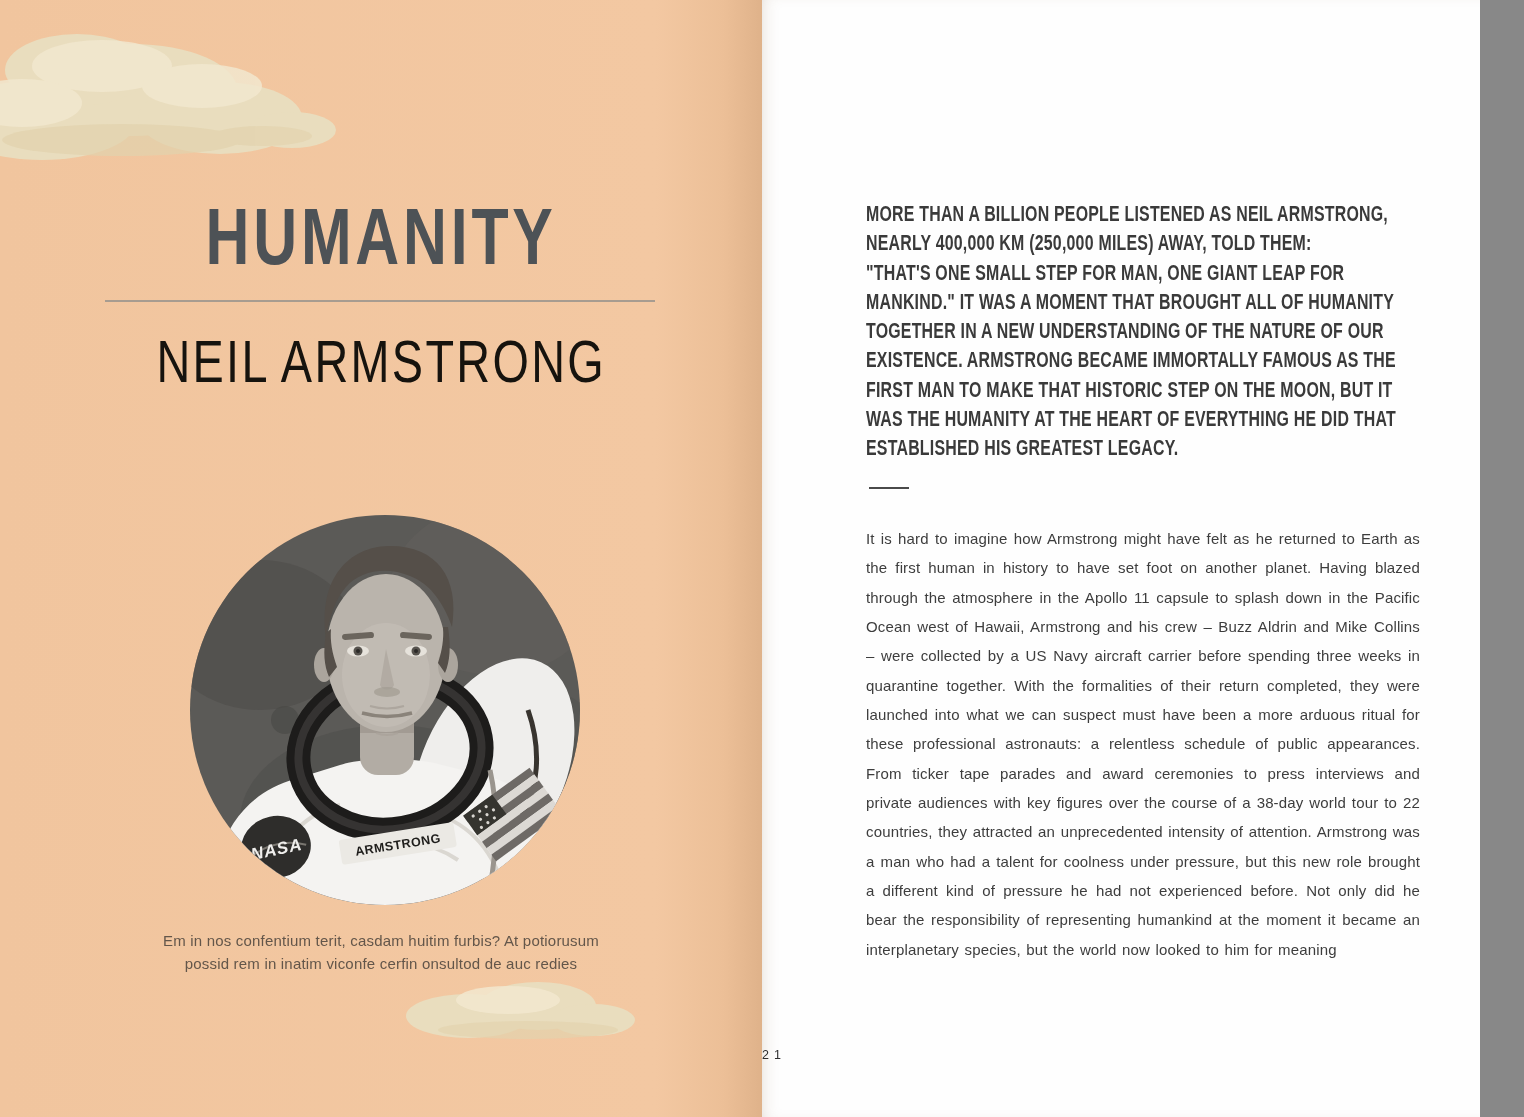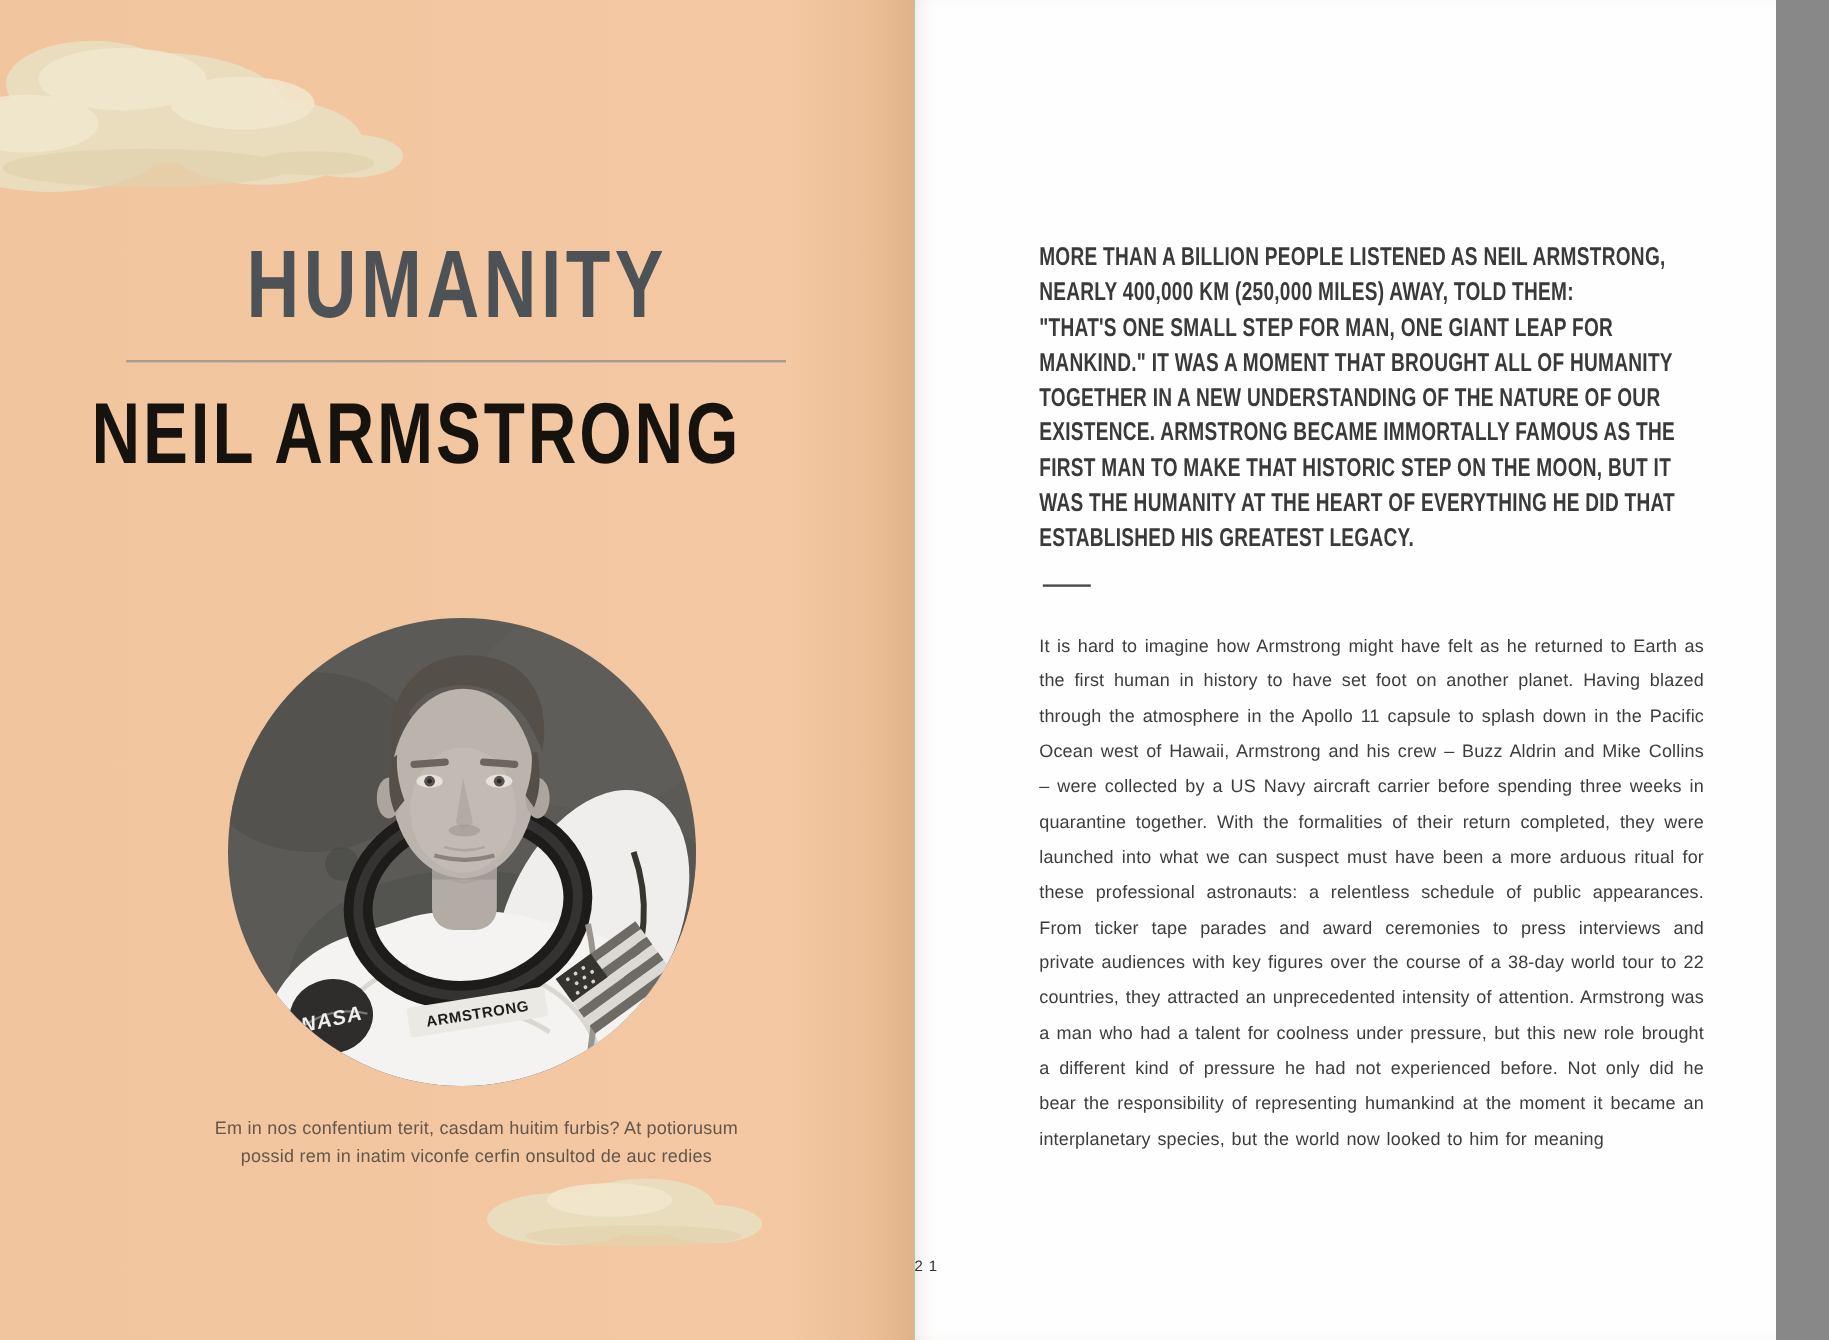--- a/index.html
+++ b/index.html
@@ -11,28 +11,28 @@
     background:linear-gradient(to right,#f1c59e 0%,#f3c8a2 86%,#ecbf97 95%,#dfb28a 100%);}
   .cloud-top{position:absolute;left:-18px;top:8px;width:372px;height:170px;}
   .cloud-bottom{position:absolute;left:398px;top:978px;width:240px;height:70px;}
 
   .chapter-title{position:absolute;left:0;top:192px;width:762px;text-align:center;
     font-weight:800;font-size:80px;color:#4d5256;letter-spacing:5px;line-height:90px;white-space:nowrap;}
   .chapter-title .squeeze{display:inline-block;transform:scaleX(0.76);transform-origin:center;}
 
   .title-rule{position:absolute;left:105px;top:300px;width:550px;height:2px;background:#a79c90;}
 
-  .subject-name{position:absolute;left:0;top:326px;width:762px;text-align:left;
-    font-weight:700;font-size:72px;color:#16130e;letter-spacing:3px;line-height:72px;white-space:nowrap;}
+  .subject-name{position:absolute;left:0;top:326px;width:762px;text-align:center;
+    font-weight:400;font-size:60px;color:#16130e;letter-spacing:3px;line-height:72px;white-space:nowrap;}
   .subject-name .squeeze{display:inline-block;transform:scaleX(0.78);transform-origin:center;}
 
   .portrait{position:absolute;left:190px;top:515px;width:390px;height:390px;}
 
   .caption{position:absolute;left:0;top:930px;width:762px;text-align:center;
-    font-size:15px;line-height:22.5px;color:#63564a;letter-spacing:0.2px;margin-left:16px;}
+    font-size:15px;line-height:22.5px;color:#63564a;letter-spacing:0.2px;}
 
   
   .page-right{position:absolute;left:762px;top:0;width:762px;height:1117px;background:#fefefe;
     box-shadow:inset 10px 0 18px -12px rgba(120,80,40,.25);}
   .intro{position:absolute;left:104px;top:200px;}
   .intro-line{white-space:nowrap;font-weight:700;font-size:21.5px;line-height:29.3px;
     color:#3a3a3a;transform:scaleX(0.74);transform-origin:left center;letter-spacing:0.3px;}
   .intro-rule{position:absolute;left:107px;top:487px;width:40px;height:2px;background:#4a4a4a;}
   .body-text{position:absolute;left:104px;top:524px;width:554px;
     font-size:15px;line-height:29.35px;color:#3d3d3d;text-align:justify;

